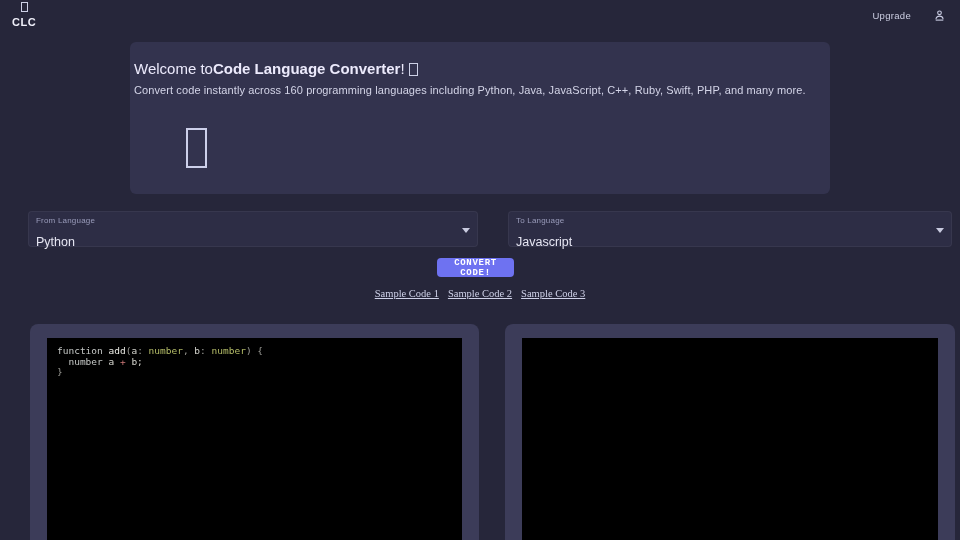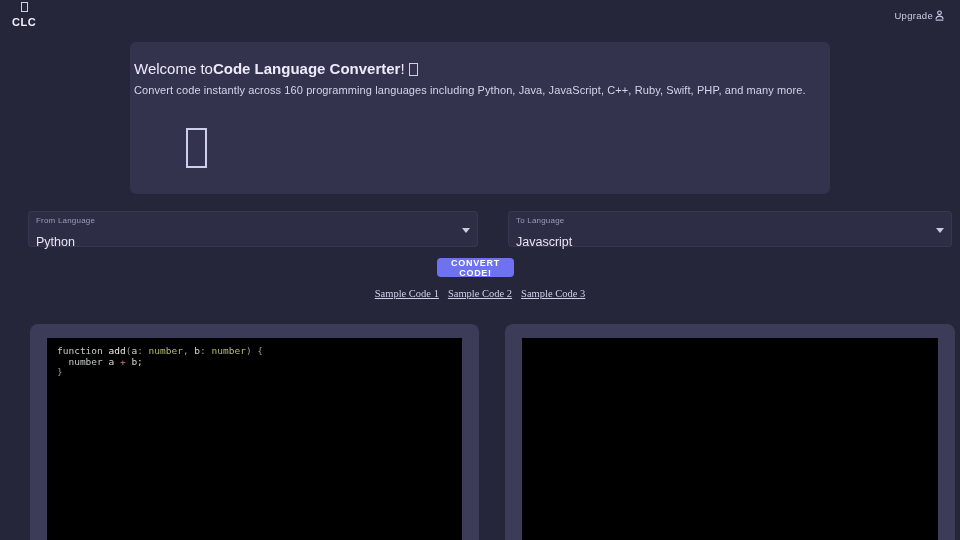--- a/index.html
+++ b/index.html
@@ -16,21 +16,21 @@
     position:absolute; top:0; left:0; width:960px; height:30px;
     display:flex; align-items:center; justify-content:space-between;
     padding:0 14px 0 12px;
   }
   .logo { display:flex; align-items:center; gap:4px; font-weight:bold;
     font-size:11px; letter-spacing:0.5px; color:#f0f0fa; cursor:default;flex-direction:column; }
   .tofu { display:inline-block; border:1px solid #cdd0e6; }
   .tofu.sm { width:7px; height:10px; }
   .tofu.md { width:9px; height:13px; margin-left:4px; position:relative; top:1px; }
   .tofu.lg { width:21px; height:40px; border-width:2.5px; border-color:#cdd0ea; }
-  .header-right { display:flex; align-items:center; }
+  .header-right { display:flex; align-items:center; gap:22px; }
   .upgrade-btn { font-size:9.5px; color:#ccceE2; color:#cccee2; letter-spacing:0.3px; cursor:pointer; background:none; border:none; font-family:inherit; }
   .account-btn { background:none; border:none; cursor:pointer; display:flex; align-items:center; }
 
   
   .banner {
     position:absolute; left:130px; top:42px; width:700px; height:152px;
     background: var(--card, #33334e); border-radius:6px; padding:18px 4px;
   }
   .banner-title { font-size:15px; font-weight:400; color:#eceafc; display:flex; align-items:center; }
   .banner-title b { font-weight:700; }
@@ -52,21 +52,21 @@
     position:absolute; right:7px; top:16px; width:0; height:0;
     border-left:4px solid transparent; border-right:4px solid transparent;
     border-top:5px solid #c9cbe0;
   }
 
   
   .convert-btn {
     position:absolute; left:437px; top:258px; width:77px; height:19px;
     background: var(--accent, #6e72f1); color:#fff; border:none; border-radius:4px;
     font-size:9px; font-weight:700; letter-spacing:0.7px; cursor:pointer;
-    font-family:Liberation Sans, sans-serif; display:flex; align-items:center; justify-content:center;
+    font-family:Liberation Mono, monospace; display:flex; align-items:center; justify-content:center;
   }
   .sample-links {
     position:absolute; left:0; top:288px; width:960px;
     display:flex; justify-content:center; gap:9px;
   }
   .sample-link { font-size:10.5px; color:#ced1e8; text-decoration:underline; cursor:pointer;font-family:Liberation Serif, serif; }
 
   
   .panel {
     position:absolute; top:324px; height:260px;

